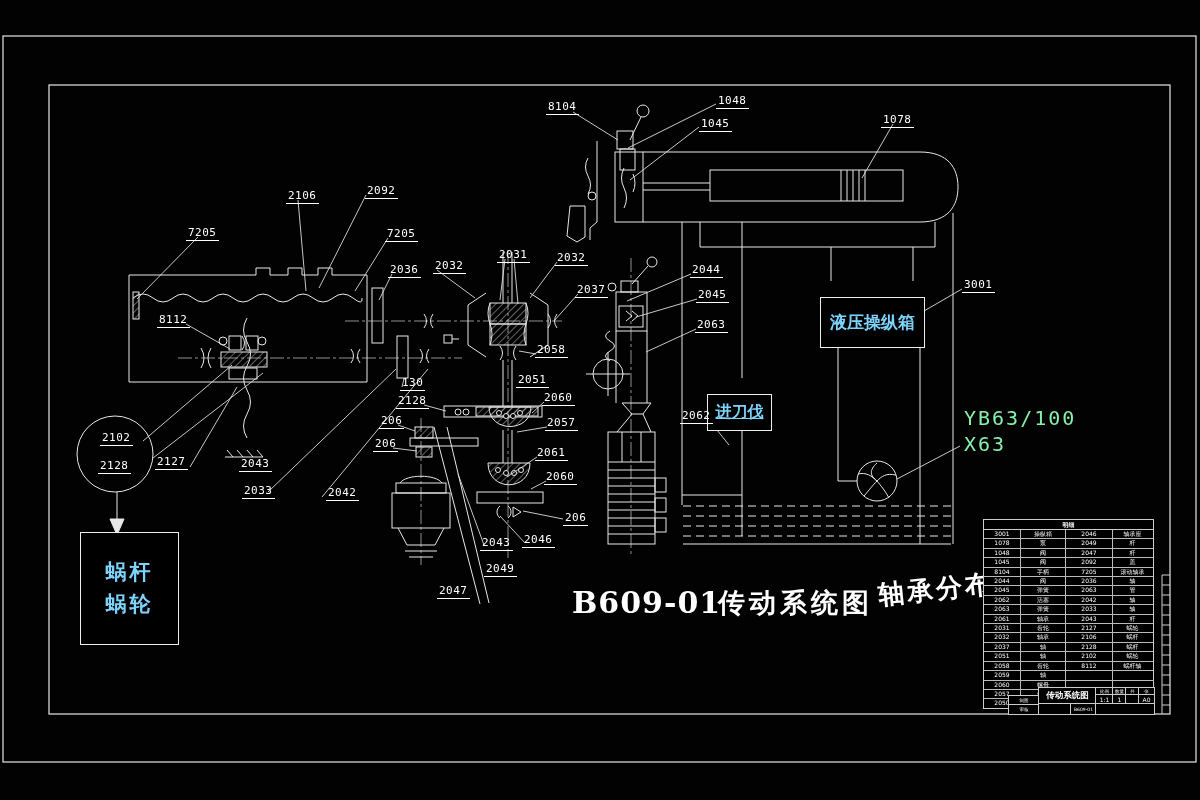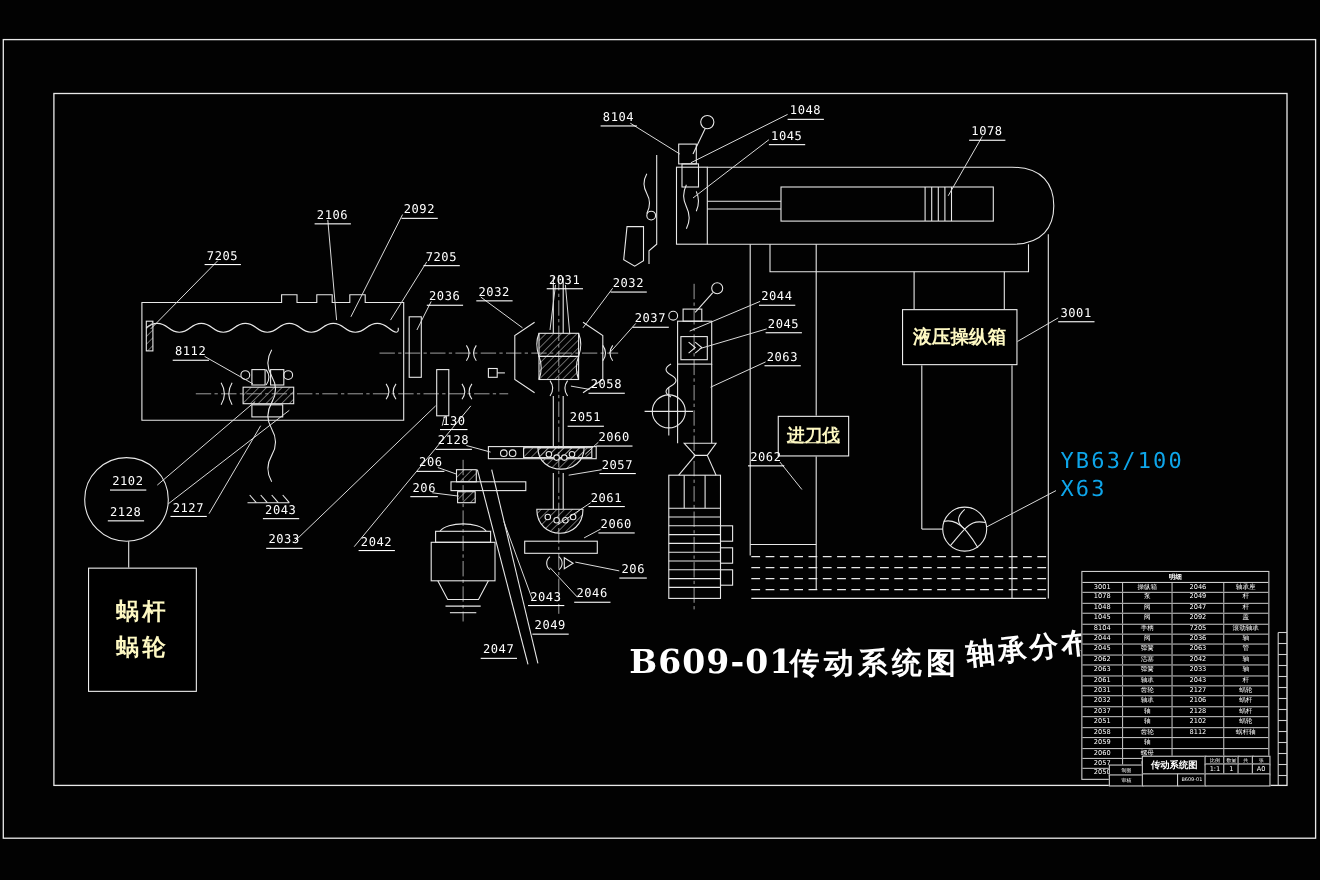--- a/index.html
+++ b/index.html
@@ -1,23 +1,23 @@
 <!DOCTYPE html>
 <html><head>
 <meta charset="utf-8">
 <style>
   html,body{margin:0;padding:0;background:#000;}
   #stage{position:relative;width:1200px;height:800px;background:#020202;overflow:hidden;
          font-family:"DejaVu Sans",sans-serif;color:#f2f2f2;}
   svg{position:absolute;left:0;top:0;}
   .callout{position:absolute;font:11px "DejaVu Sans Mono",monospace;color:#fff;
            border-bottom:1px solid #fff;padding:0 2px 1px 2px;letter-spacing:.5px;white-space:nowrap;}
-  .callout.nul{border-bottom:none;letter-spacing:2px;font-size:20px;color:#0ea5e9;}
+  .callout.nul{border-bottom:none;letter-spacing:2px;font-size:20px;color:#86efac;}
   .cadbox{position:absolute;border:1.4px solid #eee;display:flex;align-items:center;justify-content:center;
-          font-weight:bold;color:#fef9c3;background:#000;}
+          font-weight:bold;color:#7dd3fc;background:#000;margin-top:16px;}
   #box-worm{flex-direction:column;line-height:1.5;letter-spacing:3px;}
   .bigtext{position:absolute;color:#fff;font-weight:bold;white-space:nowrap;}
   #t-b609{font-family:"DejaVu Serif",serif;font-size:30px;letter-spacing:1px;}
   #t-main{font-size:27px;letter-spacing:4px;}
   #t-sub{font-size:26px;letter-spacing:3px;transform:rotate(-6deg);}
   
   #ptable{position:absolute;left:983px;top:519px;width:169px;border:1px solid #ccc;background:#000;}
   #ptable .hdr{height:9px;border-bottom:1px solid #ccc;text-align:center;font-size:6px;line-height:9px;color:#fff;font-weight:bold;}
   #ptable .prow{display:flex;height:8.42px;border-bottom:1px solid #bbb;}
   #ptable .prow:last-child{border-bottom:none;}

